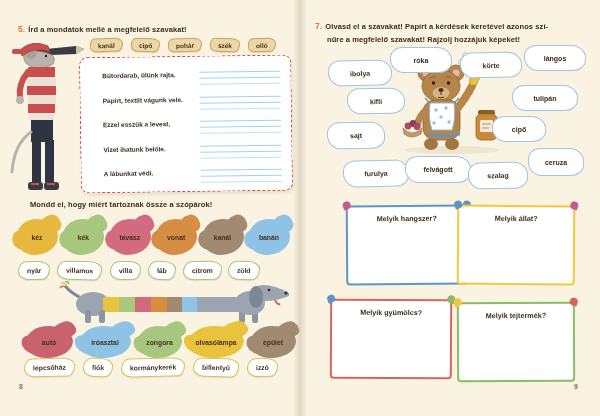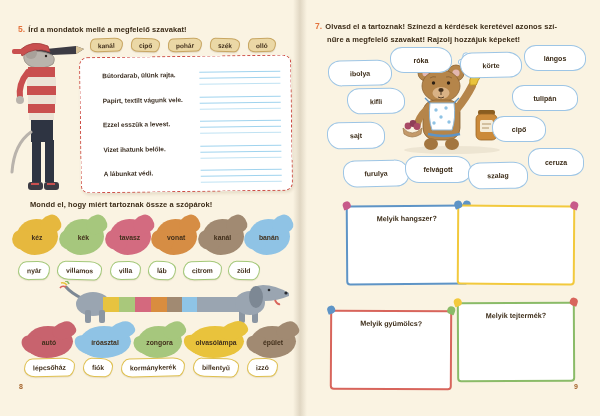--- a/index.html
+++ b/index.html
@@ -76,21 +76,21 @@
   .b8{left:492px;top:116px;width:54px;height:26px}
   .b9{left:343px;top:160px;width:66px;height:27px}
   .b10{left:405px;top:156px;width:66px;height:27px}
   .b11{left:468px;top:162px;width:60px;height:27px}
   .b12{left:528px;top:148px;width:56px;height:28px}
 
   
   .qbox { position:absolute; background:#fff; border:2.5px solid #888; border-radius:4px; z-index:1; }
   .qb1{left:330px;top:205px;width:122px;height:80px; transform:rotate(-.4deg);}
   .qb2{left:457px;top:205px;width:118px;height:80px; transform:rotate(.4deg);}
-  .qb3{left:330px;top:310px;width:122px;height:80px; transform:rotate(.3deg);}
+  .qb3{left:330px;top:299px;width:122px;height:80px; transform:rotate(.3deg);}
   .qb4{left:457px;top:302px;width:118px;height:80px; transform:rotate(-.3deg);}
   .qlabel { text-align:center; margin-top:7px; font-size:7.2px; font-weight:bold; color:#3b2b17; }
   .pin { position:absolute; width:8px; height:8px; border-radius:50% 50% 50% 8%; }
   .pin.tl { left:-5px; top:-6px; transform:rotate(-20deg); }
   .pin.tr { right:-5px; top:-6px; border-radius:50% 50% 8% 50%; transform:rotate(20deg); }
 
   .pagenum { position:absolute; font-size:7px; font-weight:bold; color:#a4632a; }
   .pn-left { left:19px; top:383px; }
   .pn-right { left:574px; top:383px; }
 </style>
@@ -278,21 +278,21 @@
     <span class="wblob">lépcsőház</span>
     <span class="wblob">fiók</span>
     <span class="wblob">kormánykerék</span>
     <span class="wblob">billentyű</span>
     <span class="wblob">izzó</span>
   </div>
 
   <div class="pagenum pn-left">8</div>
 
   <div class="ex-header h7">
-    <div><span class="ex-num">7.</span><span>Olvasd el a tartoznak! Színezd a kérdések keretével azonos szí-</span></div>
+    <div><span class="ex-num">7.</span><span>Olvasd el a szavakat! Papírt a kérdések keretével azonos szí-</span></div>
     <div class="hline2">nűre a megfelelő szavakat! Rajzolj hozzájuk képeket!</div>
   </div>
 
   <svg class="bear" width="120" height="105" viewBox="0 0 120 105">
     <ellipse cx="52" cy="98" rx="48" ry="4" fill="rgba(90,60,20,0.08)"></ellipse>
     <g fill="#ffffff" stroke="#9dc5e5" stroke-width="1">
       <circle cx="57" cy="16" r="2"></circle>
         <circle cx="61" cy="10" r="2.6"></circle>
         <circle cx="66" cy="4" r="3.2"></circle>
     </g>
@@ -359,20 +359,21 @@
   <div class="bubble b12">ceruza</div>
 
   <div class="qbox qb1" style="border-color: rgb(94, 148, 198); margin-left: 16px;">
     <span class="pin tl" style="background-color: rgb(199, 90, 138);"></span>
     <span class="pin tr" style="background-color: rgb(94, 148, 198);"></span>
     <div class="qlabel">Melyik hangszer?</div>
   </div>
   <div class="qbox qb2" style="border-color: rgb(242, 201, 61);">
     <span class="pin tl" style="background-color: rgb(94, 148, 198);"></span>
     <span class="pin tr" style="background-color: rgb(199, 90, 138);"></span>
+    <div class="qlabel">Melyik állat?</div>
   </div>
   <div class="qbox qb3" style="border-color: rgb(216, 101, 92);">
     <span class="pin tl" style="background-color: rgb(94, 148, 198);"></span>
     <span class="pin tr" style="background-color: rgb(138, 187, 104);"></span>
     <div class="qlabel">Melyik gyümölcs?</div>
   </div>
   <div class="qbox qb4" style="border-color: rgb(138, 187, 104);">
     <span class="pin tl" style="background-color: rgb(242, 201, 61);"></span>
     <span class="pin tr" style="background-color: rgb(216, 101, 92);"></span>
     <div class="qlabel">Melyik tejtermék?</div>

